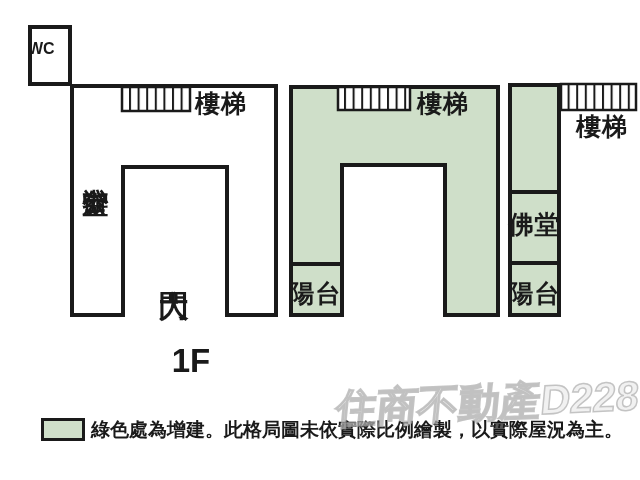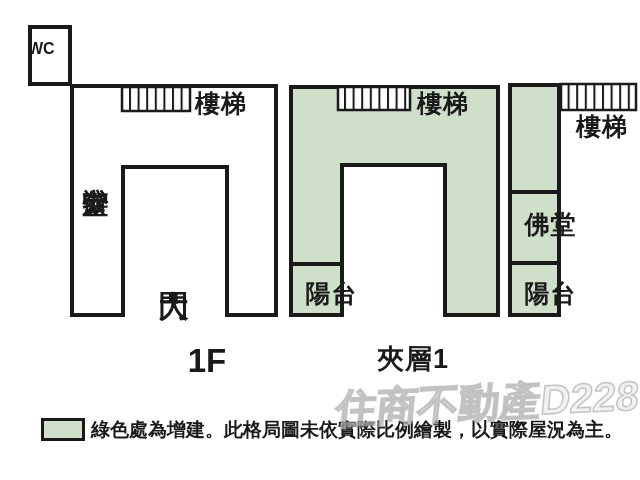--- a/index.html
+++ b/index.html
@@ -26,21 +26,21 @@
     font-weight: 700;
     white-space: nowrap;
     line-height: 1.08;
   }
   .room-lbl { font-size: 25px; letter-spacing: 1px; }
   .vert {
     writing-mode: vertical-rl;
     text-orientation: upright;
     letter-spacing: 1px;
   }
-  .center { text-align: center; padding-left: 16px; }
+  .center { text-align: center; }
   .title-lbl { font-size: 27px; letter-spacing: 1px; }
   #f1-title { font-size: 33px; letter-spacing: 0; }
   #wc-label { font-size: 16px; letter-spacing: 0; }
   #office-label { font-size: 26px; }
   #door-label { font-size: 30px; }
   #legend-swatch {
     position: absolute;
     left: 41px;
     top: 418px;
     width: 38px;
@@ -112,21 +112,20 @@
   <div class="lbl room-lbl" style="left:195px; top:90px;">樓梯</div>
 
   <div id="door-label" class="lbl vert" style="left:157px; top:266px;">大門</div>
 
   <div id="f1-title" class="lbl center" style="left:156px; top:343px; width:70px;">1F</div>
 
   <div class="lbl room-lbl" style="left:417px; top:90px;">樓梯</div>
 
   <div class="lbl room-lbl center" style="left:289px; top:280px; width:53px;">陽台</div>
 
-  <div class="lbl title-lbl center" style="left:347px; top:345px; width:100px;">夾層1</div>
 
   <div class="lbl room-lbl" style="left:576px; top:113px;">樓梯</div>
 
   <div class="lbl room-lbl center" style="left:508px; top:211px; width:53px;">佛堂</div>
 
   <div class="lbl room-lbl center" style="left:508px; top:280px; width:53px;">陽台</div>
 
 
   <div id="legend-swatch" style="background-color: rgb(207, 223, 201);"></div>
 

